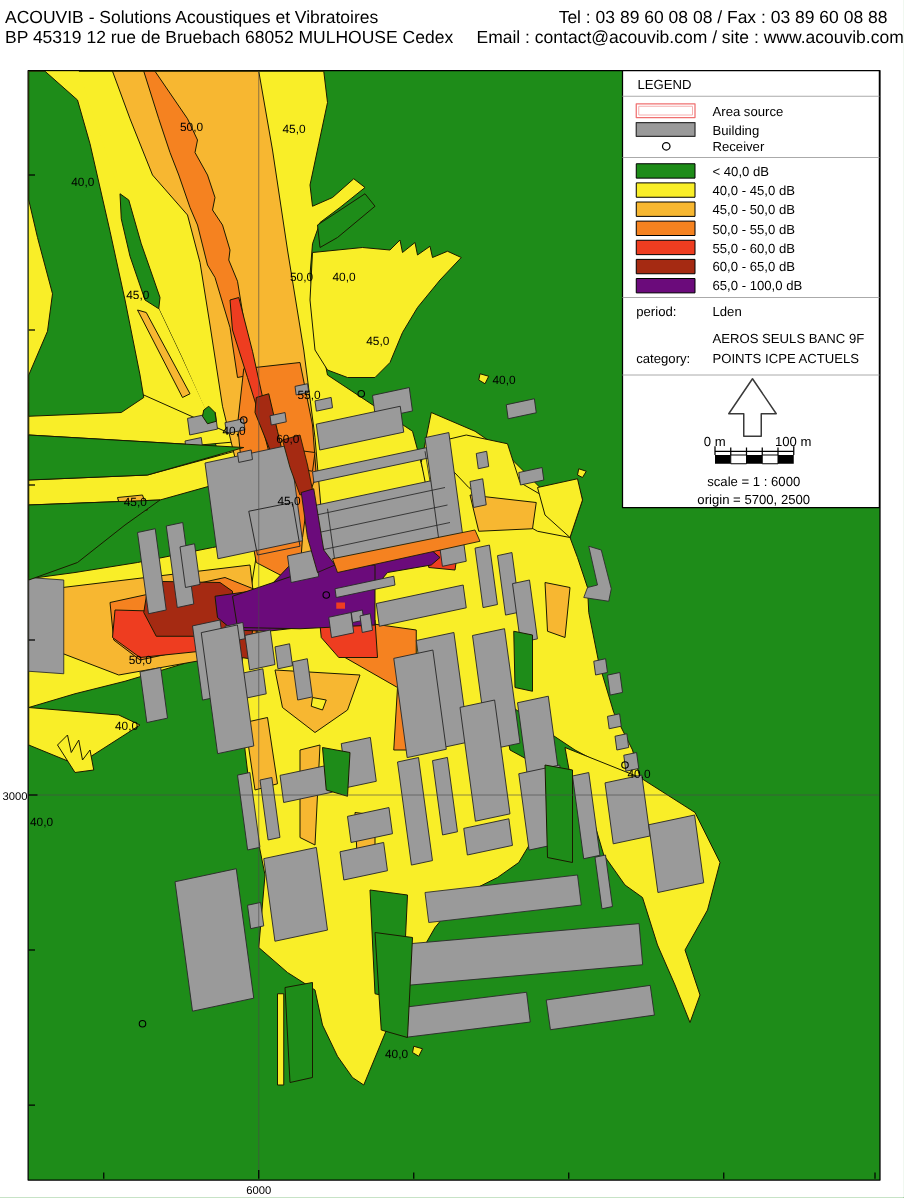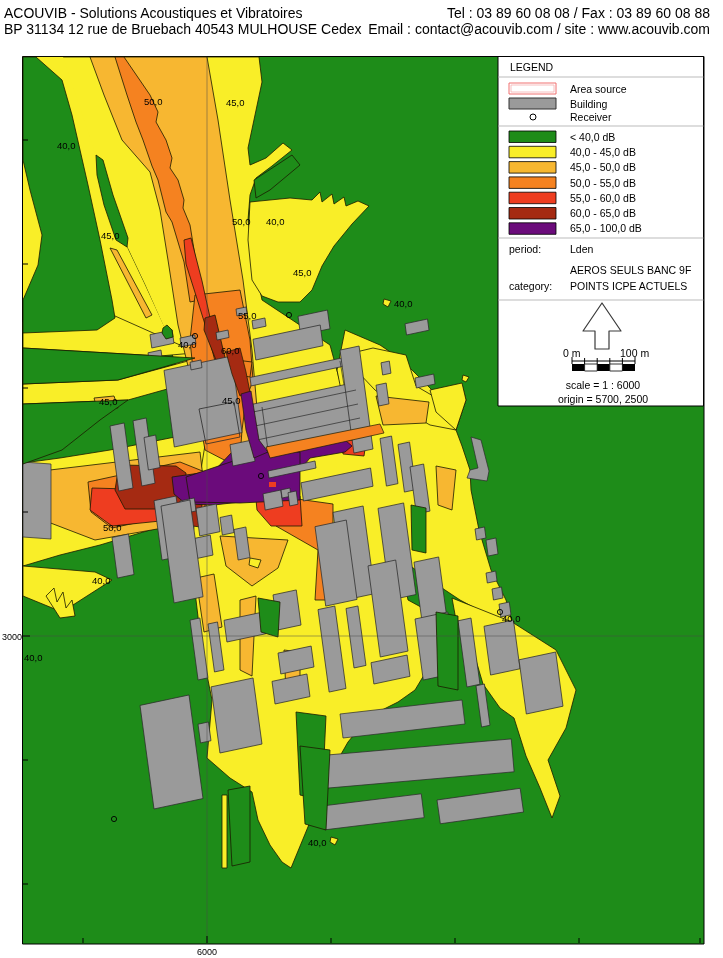--- a/index.html
+++ b/index.html
@@ -4,25 +4,25 @@
 <style>
   html,body{margin:0;padding:0;background:#ffffff;width:723px;height:958px;overflow:hidden;}
   body{font-family:"Liberation Sans", sans-serif;position:relative;}
   .hdr{position:absolute;font-size:14px;color:#000;white-space:pre;}
 </style>
 </head>
 <body>
 
 <div class="hdr" style="left:4px;top:5px;">ACOUVIB - Solutions Acoustiques et Vibratoires</div>
 
-<div class="hdr" style="left:4px;top:21px;">BP 31134 12 rue de Bruebach 40543 MULHOUSE Cedex</div>
+<div class="hdr" style="left:4px;top:21px;">BP 45319 12 rue de Bruebach 68052 MULHOUSE Cedex</div>
 
 <div class="hdr" style="right:13px;top:5px;text-align:center;">Tel : 03 89 60 08 08 / Fax : 03 89 60 08 88</div>
 
-<div class="hdr" style="right:13px;top:21px;text-align:right;">Email : contact@acouvib.com / site : www.acouvib.com</div>
+<div class="hdr" style="right:0;top:21px;text-align:right;">Email : contact@acouvib.com / site : www.acouvib.com</div>
 <svg width="723" height="958" viewBox="0 0 723 958" style="position:absolute;left:0;top:0;">
 <g stroke-linejoin="round">
 
 <rect x="22.5" y="56.5" width="681.5" height="887.5" fill="#1e8c19" stroke="#000" stroke-width="1"></rect>
 <g fill="#f9ee28" stroke="#1a1a00" stroke-width="0.8">
 
 <path d="M36,57 L259,57 L262,82 L255,115 L248,148 L250,165 L266,158 L283,143 L292,150 L272,166 L256,178 L250,195 L248,220 L254,260 L262,300 L330,345 L345,400 L350,458 L320,472 L275,480 L235,472 L205,448 L188,408 L165,330 L145,285 L127,247 Z"></path>
 
 <path d="M250,202 L290,198 L312,200 L320,192 L322,202 L332,194 L334,204 L344,197 L346,206 L358,201 L369,206 L352,224 L334,246 L322,266 L312,290 L300,302 L278,302 L262,296 L252,280 L248,240 Z"></path>
 

